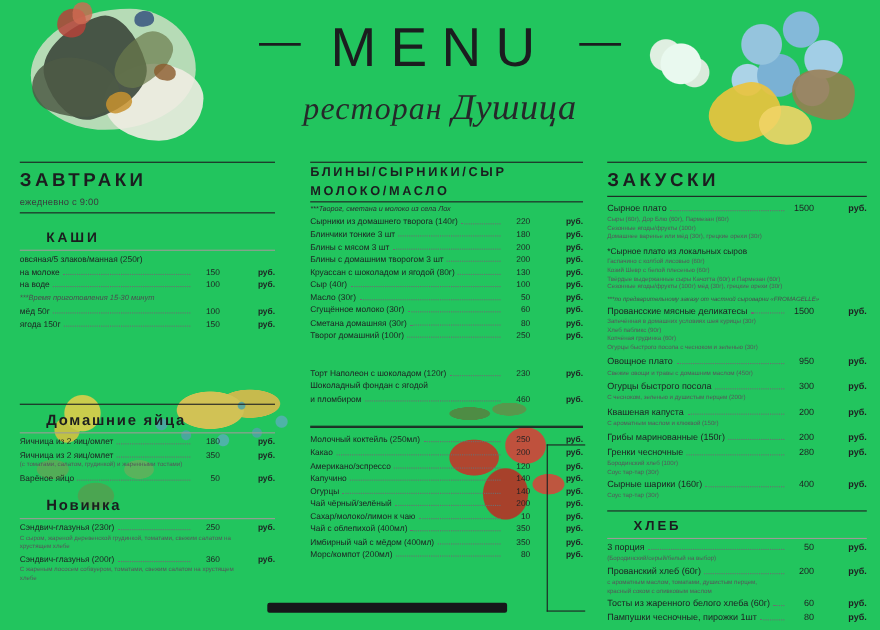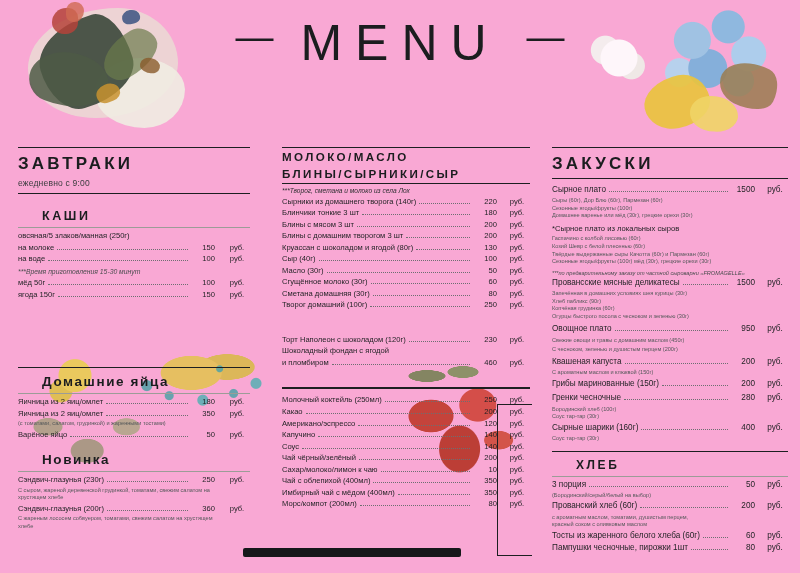--- a/index.html
+++ b/index.html
@@ -10,21 +10,21 @@
     width: 800px;
     height: 573px;
     background: #ffffff;
     font-family: "Liberation Sans", sans-serif;
     overflow: hidden;
     position: relative;
   }
   .page {
     position: absolute;
     inset: 0;
-    background: #f9a8d4;
+    background: #22c55e;
   }
 
   
   .deco {
     position: absolute;
     pointer-events: none;
   }
   .blob-left {
     left: 28px; top: 8px; width: 150px; height: 110px;
     background: #e8e2d4;
@@ -293,22 +293,23 @@
     margin: 0 3px 2px 3px;
     min-width: 6px;
   }
   .item .pr {
     white-space: nowrap;
     text-align: right;
   }
   .item .cur {
     display: inline-block;
     width: 26px;
-    text-align: center;
-    margin-left: 7px;
+    text-align: right;
+    margin-left: 22px;
+    font-weight: bold;
   }
   .item .amt {
     display: inline-block;
     min-width: 24px;
     text-align: right;
   }
   .desc {
     font-size: 5.6px;
     color: #55585a;
     line-height: 1.35;
@@ -367,20 +368,24 @@
   <div class="deco strawberry-leaf"></div>
   <div class="deco strawberries"></div>
   <div class="deco bottom-bar"></div>
   <div class="deco right-border-box"></div>
 
   <div class="menu-title">
     <span class="dash">—</span>
     <span>MENU</span>
     <span class="dash">—</span>
   </div>
+  <div class="restaurant-name">
+    <span>ресторан</span>
+    <span class="script">Душица</span>
+  </div>
 
   <div class="col col-left">
     <hr class="rule">
     <div class="sec-title">ЗАВТРАКИ</div>
     <div class="sec-sub">ежедневно с 9:00</div>
     <hr class="rule">
 
     <div class="gap-m"></div>
     <div class="sec-title sm">КАШИ</div>
     <hr class="rule-thin">
@@ -479,22 +484,22 @@
           <span class="cur">руб.</span>
         </span>
       </div>
       <div class="desc">С жареным лососем собвуером, томатами, свежим салатом на хрустящем хлебе</div>
     </div>
   </div>
 
   <div class="col col-mid">
     <hr class="rule">
     <div class="mid-head">
+      <div>БЛИНЫ/СЫРНИКИ/СЫР</div>
       <div>МОЛОКО/МАСЛО</div>
-      <div>БЛИНЫ/СЫРНИКИ/СЫР</div>
     </div>
     <hr class="rule">
 
     <div class="note-b">***Творог, сметана и молоко из села Лох</div>
 
     <div class="items">
       <div class="item">
         <span class="nm">Сырники из домашнего творога (140г)</span>
         <span class="dots"></span>
         <span class="pr"><span class="amt">220</span><span class="cur">руб.</span></span>
@@ -584,21 +589,21 @@
         <span class="nm">Американо/эспрессо</span>
         <span class="dots"></span>
         <span class="pr"><span class="amt">120</span><span class="cur">руб.</span></span>
       </div>
       <div class="item">
         <span class="nm">Капучино</span>
         <span class="dots"></span>
         <span class="pr"><span class="amt">140</span><span class="cur">руб.</span></span>
       </div>
       <div class="item">
-        <span class="nm">Соус</span>
+        <span class="nm">Огурцы</span>
         <span class="dots"></span>
         <span class="pr"><span class="amt">140</span><span class="cur">руб.</span></span>
       </div>
       <div class="item">
         <span class="nm">Чай чёрный/зелёный</span>
         <span class="dots"></span>
         <span class="pr"><span class="amt">200</span><span class="cur">руб.</span></span>
       </div>
       <div class="item">
         <span class="nm">Сахар/молоко/лимон к чаю</span>
@@ -659,20 +664,25 @@
 Копчёная грудинка (60г)
 Огурцы быстрого посола с чесноком и зеленью (30г)</div>
 
       <div class="item big-item" style="margin-top:4px">
         <span class="nm">Овощное плато</span>
         <span class="dots"></span>
         <span class="pr"><span class="amt">950</span><span class="cur">руб.</span></span>
       </div>
       <div class="desc wide">Свежие овощи и травы с домашним маслом (450г)</div>
 
+      <div class="item big-item" style="margin-top:3px">
+        <span class="nm">Огурцы быстрого посола</span>
+        <span class="dots"></span>
+        <span class="pr"><span class="amt">300</span><span class="cur">руб.</span></span>
+      </div>
       <div class="desc wide">С чесноком, зеленью и душистым перцем (200г)</div>
 
       <div class="item big-item" style="margin-top:3px">
         <span class="nm">Квашеная капуста</span>
         <span class="dots"></span>
         <span class="pr"><span class="amt">200</span><span class="cur">руб.</span></span>
       </div>
       <div class="desc wide">С ароматным маслом и клюквой (150г)</div>
 
       <div class="item big-item" style="margin-top:3px">

